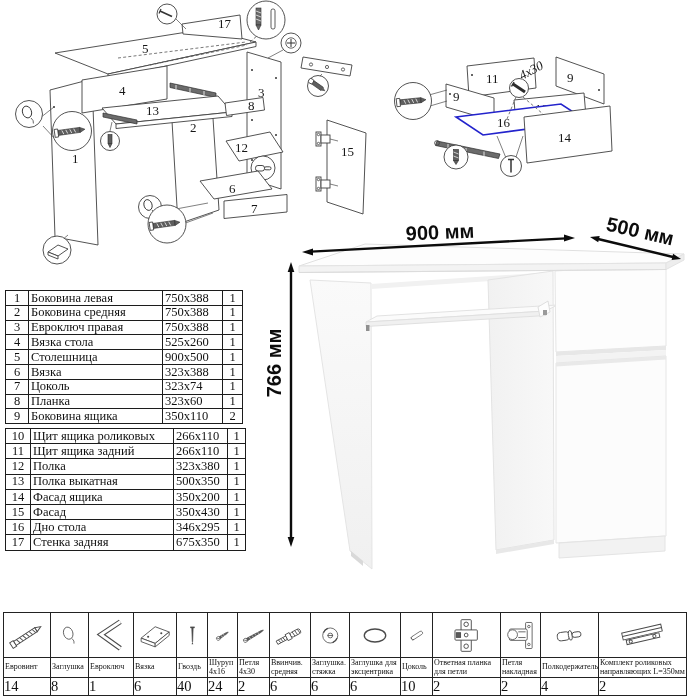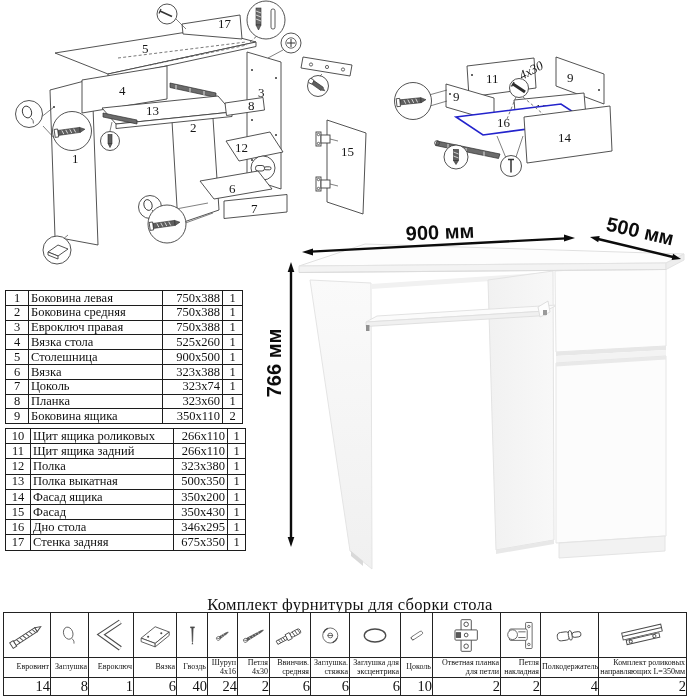--- a/index.html
+++ b/index.html
@@ -11,28 +11,28 @@
   .darkpart{stroke:#2e2e2e;stroke-width:.7;fill:#6b6b6b;}
   .dash{stroke:#555;stroke-width:.8;fill:none;stroke-dasharray:3 2.2;}
   .leader{stroke:#4a4a4a;stroke-width:.7;fill:none;}
   .pnum{font-family:"Liberation Serif",serif;font-size:13px;fill:#161616;}
   .dot{fill:#333;stroke:none;}
   
   table.parts{position:absolute;border-collapse:collapse;table-layout:fixed;background:#fff;}
   table.parts td{border:1.2px solid #1c1c1c;font-size:12.5px;line-height:1;padding:0 2px;
                  height:13.8px;white-space:nowrap;overflow:hidden;}
   table.parts td.c-num,table.parts td.c-qty{text-align:center;padding:0;}
-  table.parts td.c-size{text-align:right;}
+  table.parts td.c-size{text-align:left;}
   #parts-b td{height:14.2px;}
   
   #hw-title{position:absolute;left:150px;top:595px;width:400px;text-align:center;
             font-size:16.5px;letter-spacing:.3px;}
   table.hw{position:absolute;left:3px;top:612px;width:683px;border-collapse:collapse;
            table-layout:fixed;background:#fff;}
-  table.hw td{border:1.3px solid #222;padding:0;text-align:right;vertical-align:middle;}
+  table.hw td{border:1.3px solid #222;padding:0;text-align:left;vertical-align:middle;}
   tr.hw-icons td{height:44px;}
   tr.hw-icons svg{position:static;display:block;margin:0 auto;width:96%;height:41px;}
   tr.hw-names td{height:19px;font-size:8px;line-height:1.1;padding:0 1px;}
   tr.hw-qty td{height:17px;font-size:14.5px;}
   .dim{font-family:"Liberation Sans",sans-serif;font-weight:bold;font-size:20px;fill:#0c0c0c;}
 </style>
 </head>
 <body>
 
 <div id="sheet">
@@ -482,21 +482,20 @@
         </tr>
         <tr>
           <td class="c-num">17</td>
           <td class="c-name">Стенка задняя</td>
           <td class="c-size">675х350</td>
           <td class="c-qty">1</td>
         </tr>
       </tbody>
   </table>
 
-  <div id="hw-title">Комплект фурнитуры для сборки стола</div>
   <table class="hw" id="hw-table">
     <colgroup id="hw-cols">
         <col style="width: 47px;">
         <col style="width: 38px;">
         <col style="width: 45px;">
         <col style="width: 43px;">
         <col style="width: 31px;">
         <col style="width: 30px;">
         <col style="width: 32px;">
         <col style="width: 41px;">

